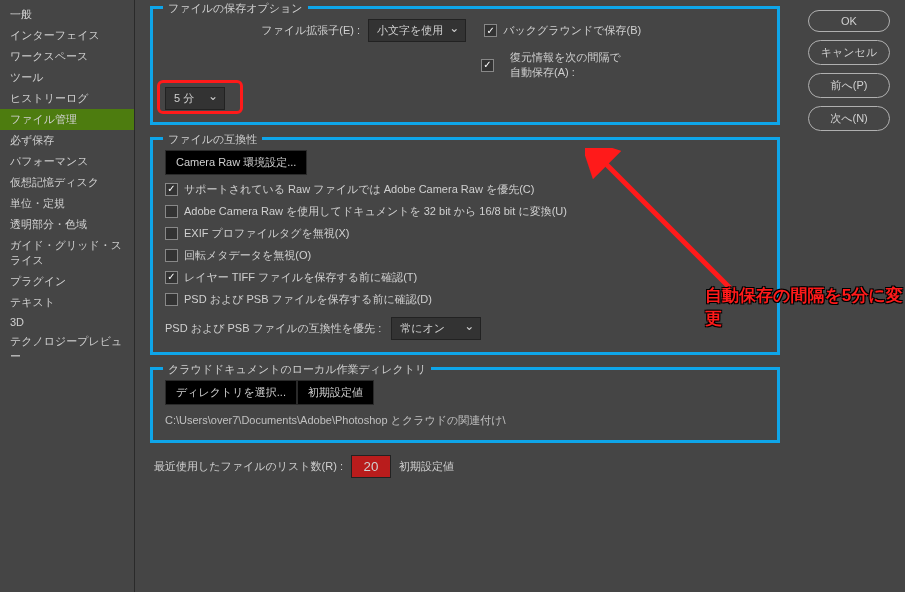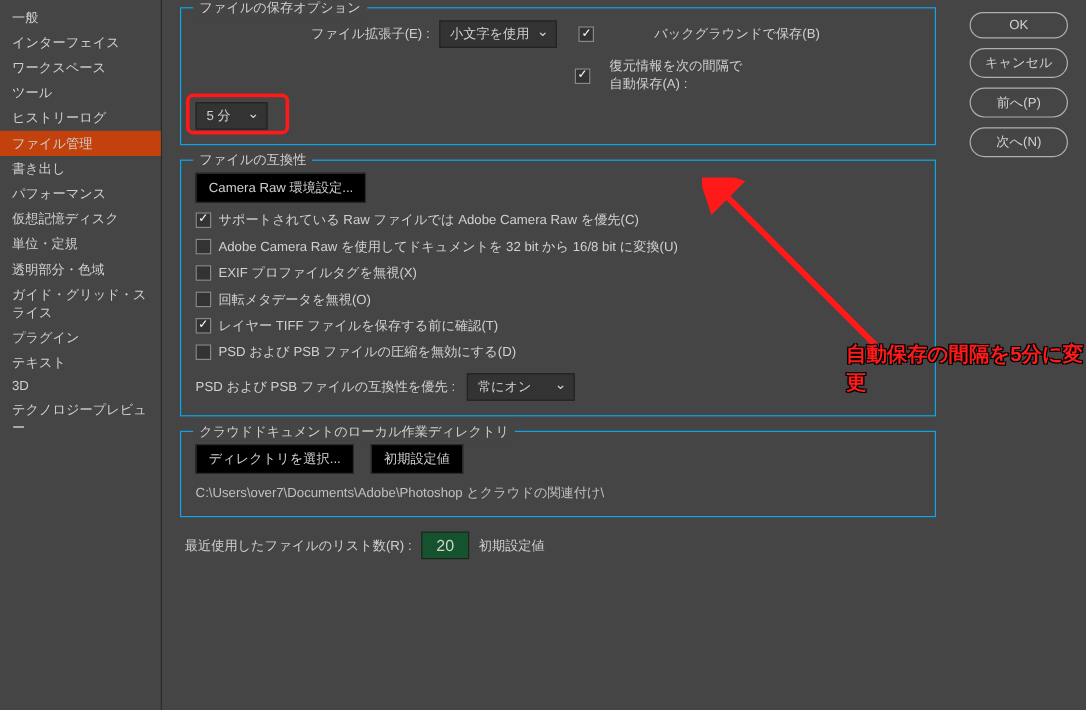--- a/index.html
+++ b/index.html
@@ -1,55 +1,55 @@
 <!DOCTYPE html>
 <html><head>
 <meta charset="utf-8">
 <style>
 * { box-sizing: border-box; margin: 0; padding: 0; }
 body { background: #454545; color: #d0d0d0; font-family: "Yu Gothic", "Meiryo", sans-serif; font-size: 11px; width: 905px; height: 592px; overflow: hidden; position: relative; }
 .container { display: flex; height: 100%; }
 .sidebar { width: 135px; background: #454545; border-right: 1px solid #2a2a2a; padding-top: 4px; }
 .sidebar-item { padding: 3px 10px; cursor: pointer; color: #d0d0d0; }
-.sidebar-item.selected { background: #c2410c; }
+.sidebar-item.selected { background: #4d7c0f; }
 .main { flex: 1; padding: 6px 15px; position: relative; }
-.fieldset { border: 1px solid #0ea5e9; margin-bottom: 12px; padding: 10px 12px 12px 12px; position: relative; }
+.fieldset { border: 3px solid #0ea5e9; margin-bottom: 12px; padding: 10px 12px 12px 12px; position: relative; }
 .legend { position: absolute; top: -8px; left: 10px; background: #454545; padding: 0 5px; color: #d0d0d0; }
 .row { display: flex; align-items: center; margin-bottom: 8px; }
 .label-right { text-align: right; width: 195px; margin-right: 8px; color: #d0d0d0; }
 .select { background: #333; border: 1px solid #222; color: #d0d0d0; padding: 3px 22px 3px 8px; position: relative; min-width: 95px; cursor: pointer; display: inline-flex; align-items: center; }
 .select::after { content: "⌄"; position: absolute; right: 6px; top: 1px; font-size: 12px; }
 .checkbox-row { display: flex; align-items: center; margin-bottom: 6px; }
 .checkbox { width: 13px; height: 13px; border: 1px solid #888; background: #333; margin-right: 6px; display: inline-flex; align-items: center; justify-content: center; cursor: pointer; flex-shrink: 0; }
 .checkbox.checked::after { content: "✓"; color: #fff; font-size: 10px; line-height: 1; }
 .btn { background: #000000; border: 1px solid #2a2a2a; color: #d0d0d0; padding: 4px 10px; cursor: pointer; display: inline-block; }
 .btn-panel { position: absolute; right: 15px; top: 10px; display: flex; flex-direction: column; gap: 8px; width: 82px; }
 .btn-pill { border: 1px solid #b0b0b0; border-radius: 14px; padding: 4px 0; text-align: center; cursor: pointer; color: #d0d0d0; }
-.input-text { background: #14532d; border: 1px solid #222; color: #d0d0d0; padding: 3px 6px; width: 40px; text-align: center; }
+.input-text { background: #b91c1c; border: 1px solid #222; color: #d0d0d0; padding: 3px 6px; width: 40px; text-align: center; }
 .highlight-box { position: absolute; border: 3px solid #ff1a1a; border-radius: 6px; pointer-events: none; }
 .arrow-svg { position: absolute; pointer-events: none; }
 .annotation { position: absolute; color: #ff1a1a; font-weight: bold; font-size: 17px; text-shadow: 1px 1px 0 #000, -1px -1px 0 #000, 1px -1px 0 #000, -1px 1px 0 #000; }
 .compat-check { display: flex; align-items: center; margin: 7px 0; }
 .path-text { color: #c0c0c0; margin-top: 8px; }
 .auto-save-label { margin-left: 10px; line-height: 1.4; }
 .interval-row { margin-top: 6px; }
 .compat-select-row { display:flex; align-items:center; margin-top:10px; }
 </style>
 </head>
 <body>
 
 <div class="container">
   <div class="sidebar">
     <div class="sidebar-item">一般</div>
     <div class="sidebar-item">インターフェイス</div>
     <div class="sidebar-item">ワークスペース</div>
     <div class="sidebar-item">ツール</div>
     <div class="sidebar-item">ヒストリーログ</div>
     <div class="sidebar-item selected">ファイル管理</div>
-    <div class="sidebar-item">書き出し</div>
+    <div class="sidebar-item">必ず保存</div>
     <div class="sidebar-item">パフォーマンス</div>
     <div class="sidebar-item">仮想記憶ディスク</div>
     <div class="sidebar-item">単位・定規</div>
     <div class="sidebar-item">透明部分・色域</div>
     <div class="sidebar-item">ガイド・グリッド・スライス</div>
     <div class="sidebar-item">プラグイン</div>
     <div class="sidebar-item">テキスト</div>
     <div class="sidebar-item">3D</div>
     <div class="sidebar-item">テクノロジープレビュー</div>
   </div>
@@ -58,21 +58,21 @@
 
     <div class="fieldset" style="margin-right:110px;">
       <div class="legend">ファイルの保存オプション</div>
 
 
       <div class="row">
         <div class="label-right">ファイル拡張子(E) :</div>
         <div class="select">
             <span>小文字を使用</span>
           </div>
-        <div class="checkbox-row" style="margin-left:18px;margin-bottom:0;gap:44px;">
+        <div class="checkbox-row" style="margin-left:18px;margin-bottom:0;">
           <div class="checkbox checked"></div>
           <span>バックグラウンドで保存(B)</span>
         </div>
       </div>
 
       <div class="row" style="margin-bottom:0;">
         <div style="width:316px;"></div>
         <div class="checkbox checked"></div>
         <div class="auto-save-label">
           <div>復元情報を次の間隔で</div>
@@ -109,34 +109,34 @@
       <div class="compat-check">
           <div class="checkbox"></div>
           <span>回転メタデータを無視(O)</span>
         </div>
       <div class="compat-check">
           <div class="checkbox checked"></div>
           <span>レイヤー TIFF ファイルを保存する前に確認(T)</span>
         </div>
       <div class="compat-check">
           <div class="checkbox"></div>
-          <span>PSD および PSB ファイルの圧縮を無効にする(D)</span>
+          <span>PSD および PSB ファイルを保存する前に確認(D)</span>
         </div>
 
       <div class="compat-select-row">
         <span>PSD および PSB ファイルの互換性を優先 :</span>
         <div class="select" style="margin-left:10px;min-width:90px;">
             <span>常にオン</span>
           </div>
       </div>
     </div>
 
     <div class="fieldset" style="margin-right:110px;">
       <div class="legend">クラウドドキュメントのローカル作業ディレクトリ</div>
-      <div style="display:flex;gap:14px;text-align:right;">
+      <div style="display:flex;text-align:right;">
         <div class="btn">ディレクトリを選択...</div>
         <div class="btn">初期設定値</div>
       </div>
       <div class="path-text">C:\Users\over7\Documents\Adobe\Photoshop とクラウドの関連付け\</div>
     </div>
 
     <div class="row" style="margin-left:4px;">
       <span>最近使用したファイルのリスト数(R) :</span>
       <input class="input-text" style="margin: 0px 8px;" value="20">
       <span>初期設定値</span>

